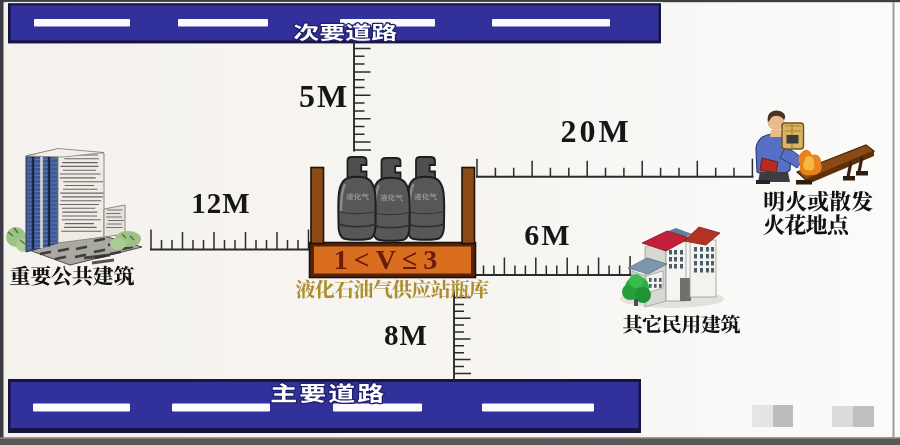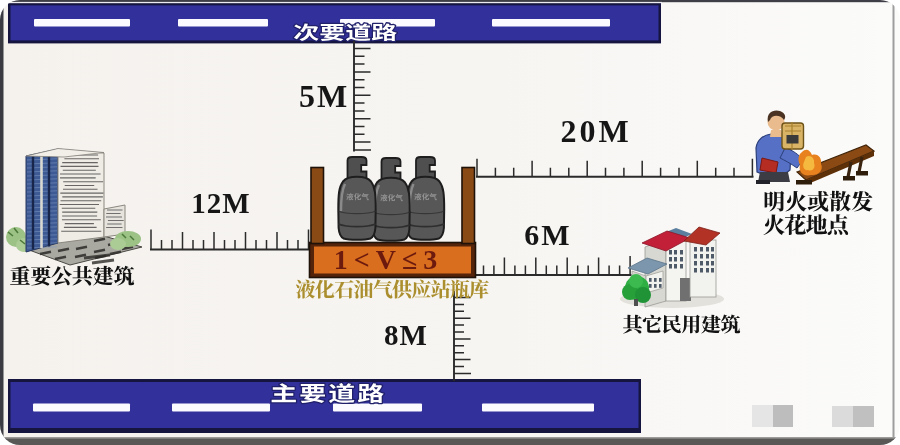--- a/index.html
+++ b/index.html
@@ -1,14 +1,14 @@
 <!DOCTYPE html>
 <html><head><meta charset="utf-8"><style>
 html,body{margin:0;padding:0;background:#fff;}
-#stage{position:relative;width:900px;height:445px;overflow:hidden;font-family:"Liberation Sans",sans-serif;border-radius:20px;}
+#stage{position:relative;width:900px;height:445px;overflow:hidden;font-family:"Liberation Sans",sans-serif;}
 </style></head><body>
 <div id="stage">
 <svg width="900" height="445" viewBox="0 0 900 445">
 
 <defs>
         <linearGradient id="bgg" x1="0" y1="0" x2="1" y2="0">
           <stop offset="0" stop-color="#f5f2ee"></stop>
           <stop offset="0.55" stop-color="#f7f5f2"></stop>
           <stop offset="1" stop-color="#fbfbfa"></stop>
         </linearGradient>

